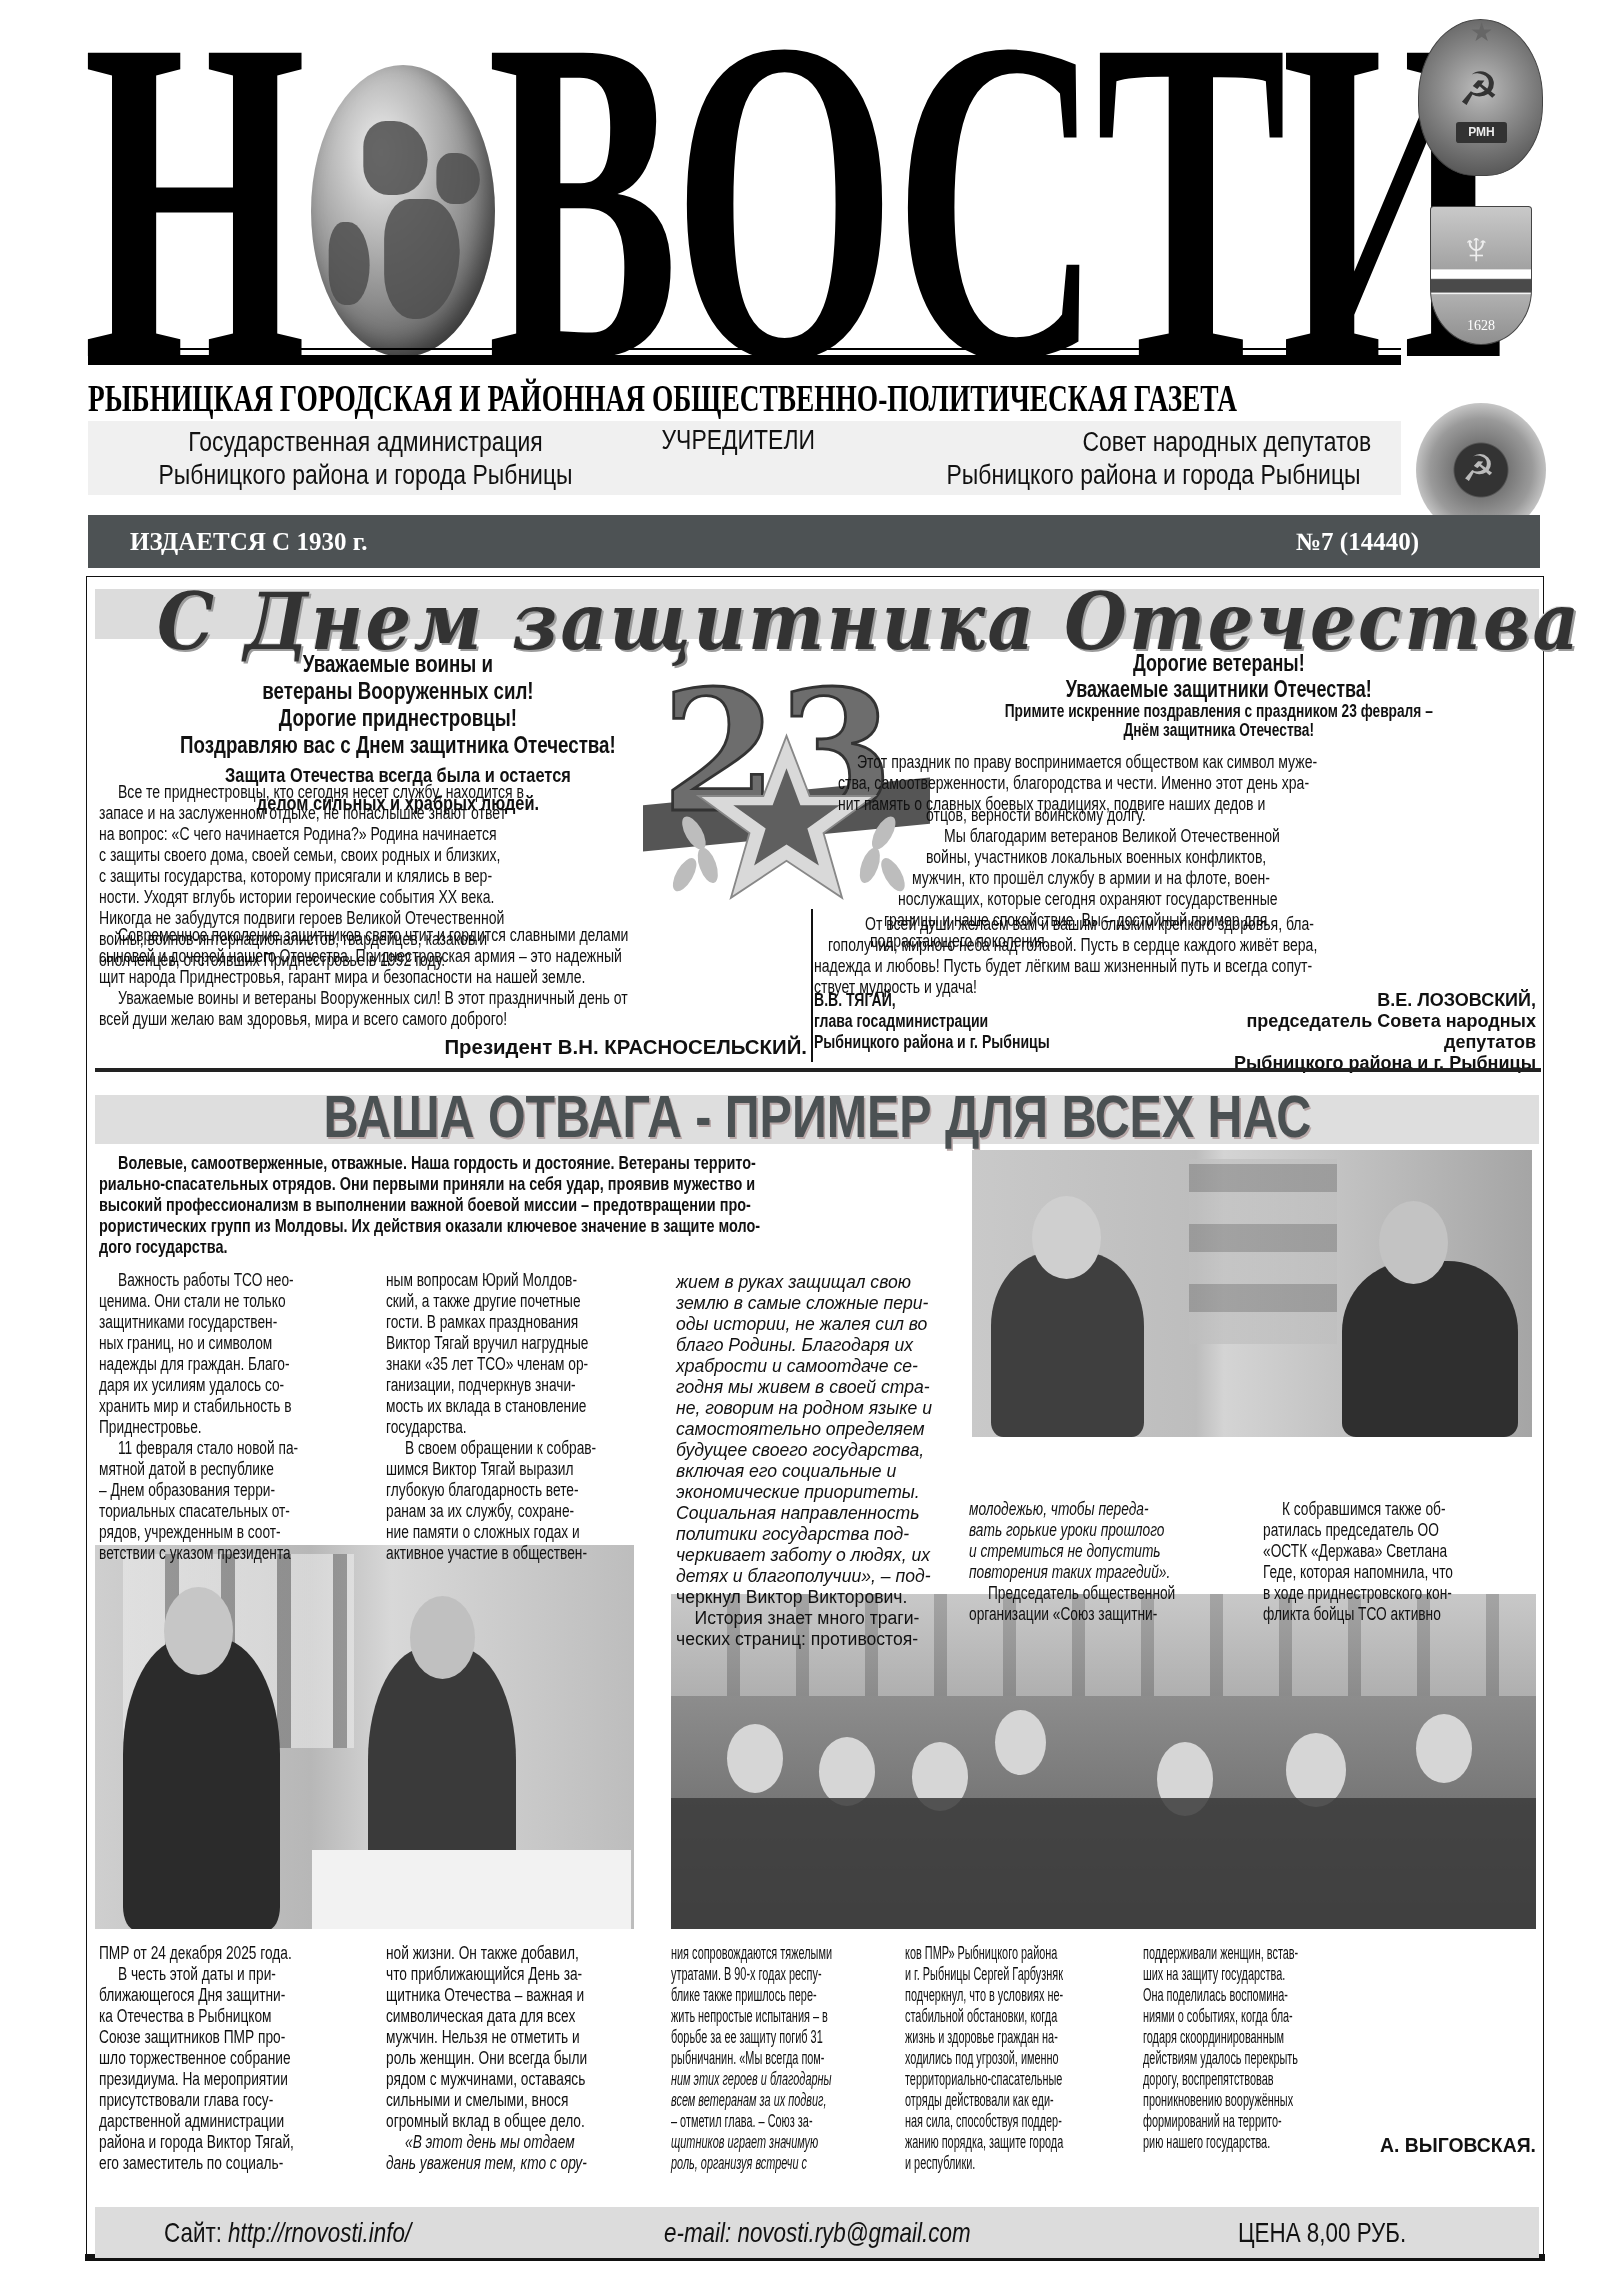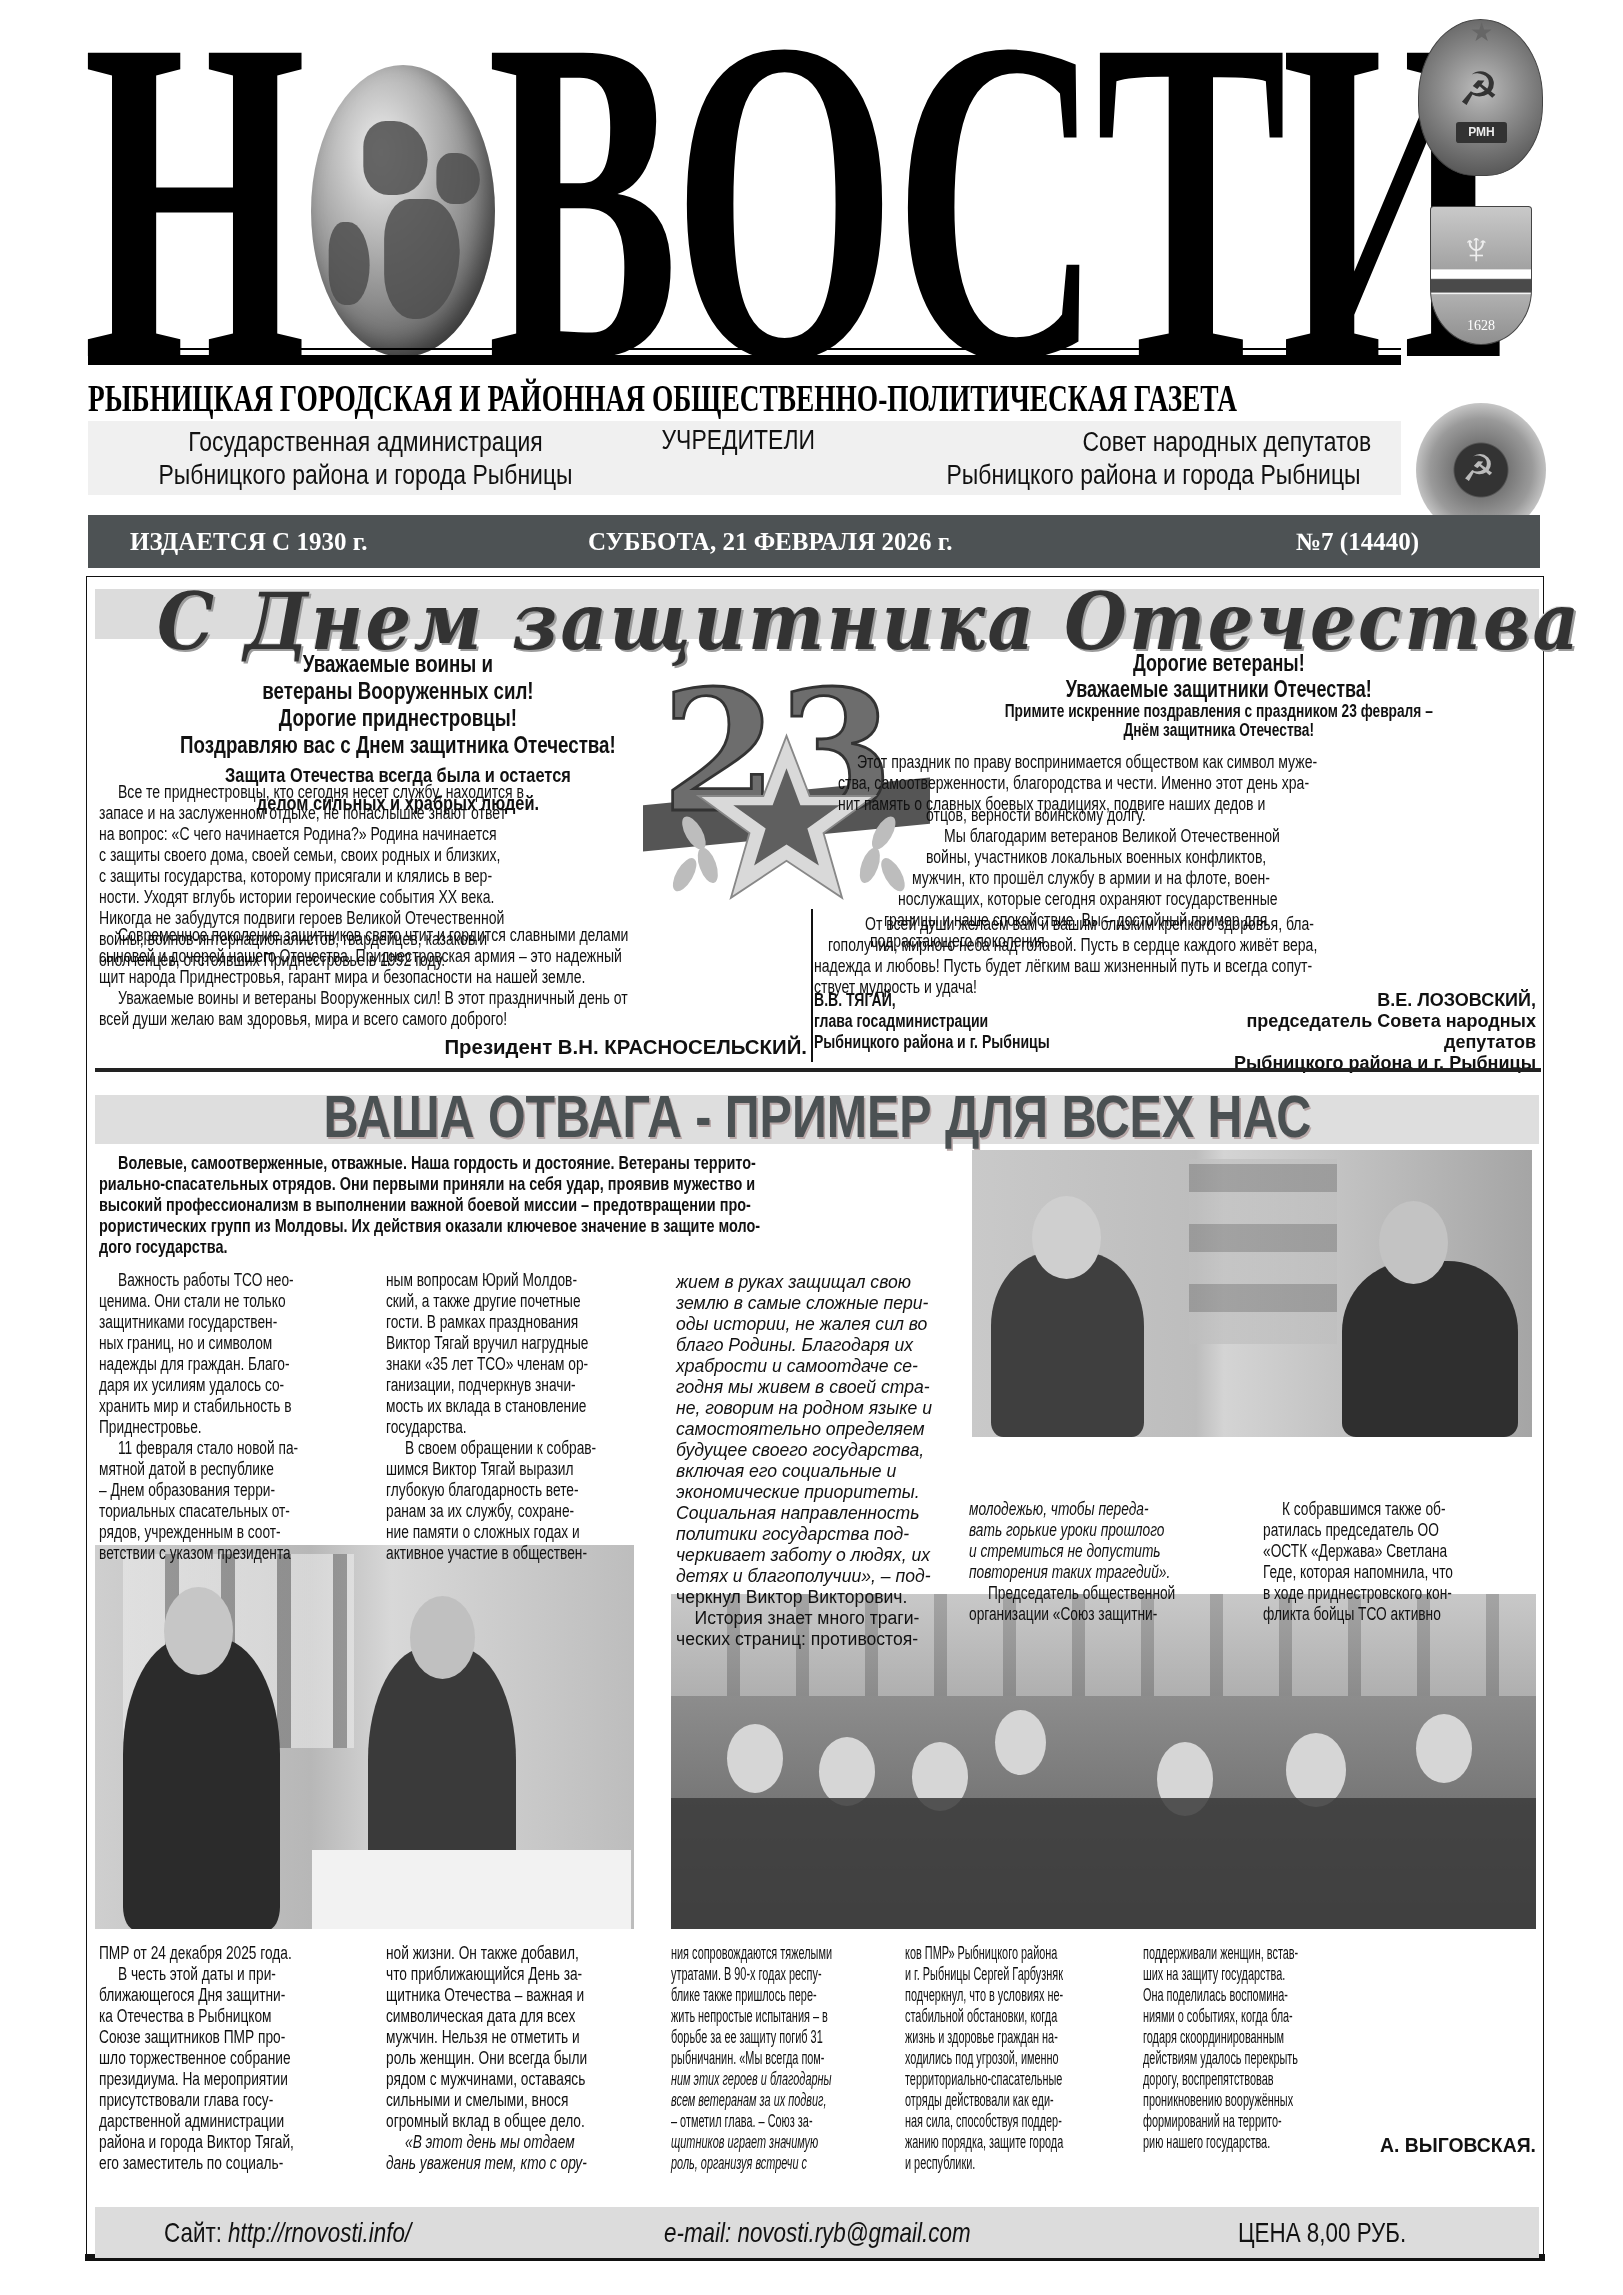--- a/index.html
+++ b/index.html
@@ -194,21 +194,20 @@
     <span class="ln"><span>УЧРЕДИТЕЛИ</span></span>
   </div>
   <div class="f-right">
     <span class="ln"><span>Совет народных депутатов</span></span>
     <span class="ln"><span>Рыбницкого района и города Рыбницы</span></span>
   </div>
 </div>
 
 <div class="dateline">
   <span class="d-since">ИЗДАЕТСЯ С 1930 г.</span>
-  <span class="d-date">СУББОТА, 21 ФЕВРАЛЯ 2026 г.</span>
   <span class="d-issue">№7 (14440)</span>
 </div>
 
 <div class="frame"></div>
 <div class="frame-bottom"></div>
 
 <div class="greet-banner"></div>
 <div class="greet-banner-text"><span>С Днем защитника Отечества</span></div>
 
 <svg class="star23" viewBox="0 0 620 600">

